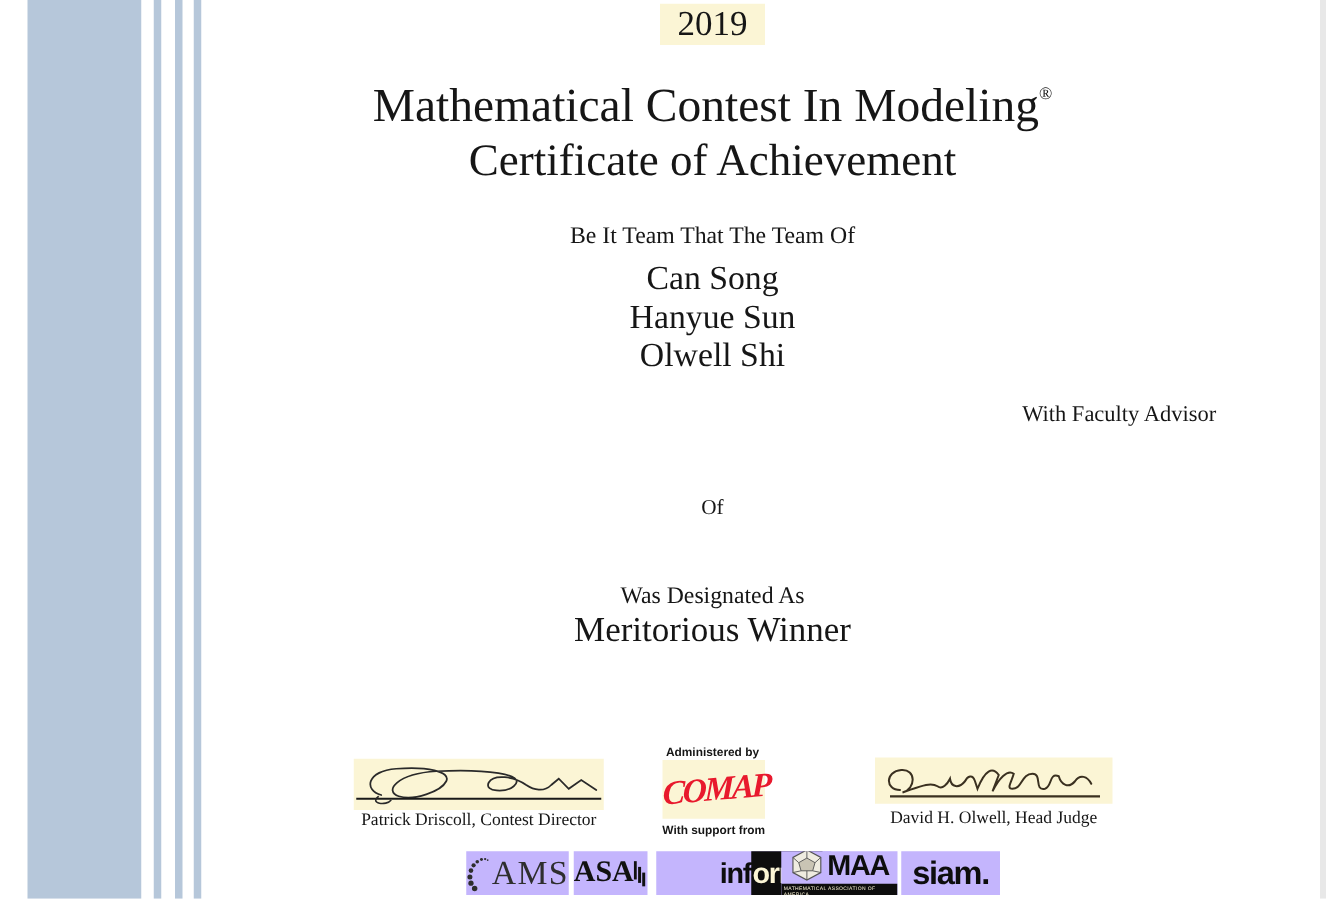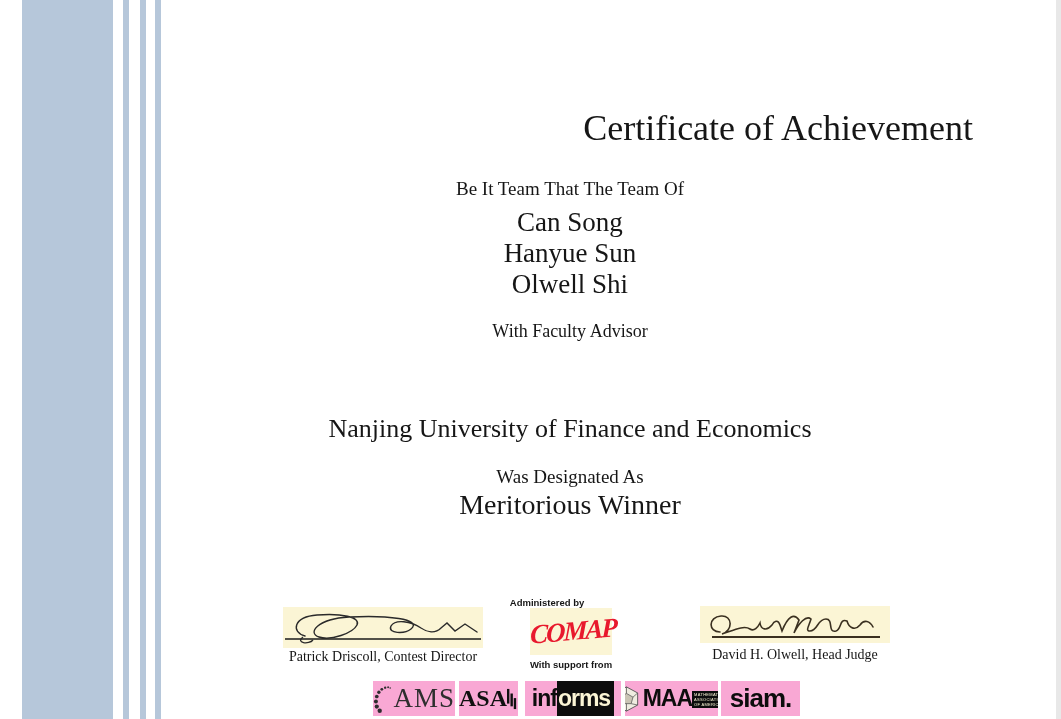--- a/index.html
+++ b/index.html
@@ -16,83 +16,87 @@
   .stripe-3{left:155px;}
   
   .scrollbar{left:1056px;top:0;width:5px;height:719px;background:#e8e8e8;}
   
   .cert{left:167px;top:0;width:806px;height:719px;}
   .line{position:absolute;left:0;width:100%;text-align:center;white-space:nowrap;}
   .year-line{top:3px;}
   .year-box{display:inline-block;background:#fbf5d5;padding:1px 14px;font-size:28px;line-height:31px;}
   .title1{top:54px;font-size:38px;line-height:44px;}
   .title1 sup{font-size:14px;vertical-align:18px;}
-  .title2{top:106px;font-size:36px;line-height:44px;text-align:right;}
+  .title2{top:106px;font-size:36px;line-height:44px;}
   .small-line{font-size:19px;line-height:22px;}
   .team-intro{top:178px;}
   .name-0{top:207px;}
   .name-1{top:238px;}
   .name-2{top:269px;}
   .big-line{font-size:27px;line-height:31px;}
-  .advisor-intro{top:320px;font-size:18px;line-height:22px;}
+  .advisor-intro{top:320px;font-size:18px;line-height:22px;text-align:right;}
   .advisor-name{top:348px;}
   .of-line{top:396px;font-size:17px;line-height:20px;}
   .institution{top:414px;font-size:26px;line-height:30px;}
   .designated{top:466px;}
   .meritorious{top:489px;font-size:28px;line-height:32px;}
   
   .sig-box{background:#fbf5d5;}
   .sig-left{left:283px;top:607px;width:200px;height:41px;}
   .sig-right{left:700px;top:606px;width:190px;height:37px;}
   .sig-label{font-size:14px;line-height:16px;text-align:center;white-space:nowrap;}
   .sig-label-left{left:273px;top:649px;width:220px;}
   .sig-label-right{left:690px;top:647px;width:210px;}
   .tiny-bold{font-family:"Liberation Sans", sans-serif;font-weight:bold;font-size:9.5px;line-height:11px;text-align:center;white-space:nowrap;}
-  .admin-by{left:496px;top:597px;width:102px;}
+  .admin-by{left:519px;top:597px;width:102px;}
   .support-from{left:515px;top:659px;width:112px;}
   .comap-box{left:530px;top:608px;width:82px;height:47px;background:#fbf5d5;text-align:center;}
   .comap-text{display:inline-block;font-style:italic;font-weight:bold;font-size:27px;line-height:47px;color:#e8192d;letter-spacing:-2px;transform:rotate(-5deg) skewX(-6deg);}
   
-  .logo-box{top:681px;height:35px;background:#f9a8d4;display:flex;align-items:center;justify-content:center;overflow:hidden;}
+  .logo-box{top:681px;height:35px;background:#c4b5fd;display:flex;align-items:center;justify-content:center;overflow:hidden;}
   .ams{left:373px;width:82px;}
   .ams-text{font-size:27px;letter-spacing:1px;color:#2e2e2e;margin-left:2px;}
   .asa{left:459px;width:59px;}
   .asa-text{font-size:24px;font-weight:bold;color:#111;}
-  .informs{left:525px;width:96px;font-family:"Liberation Sans", sans-serif;font-weight:bold;}
+  .informs{left:525px;width:96px;font-family:"Liberation Sans", sans-serif;font-weight:bold;padding-left:44px;}
   .informs-prefix{font-size:23px;letter-spacing:-1px;color:#0d0d0d;}
   .informs-suffix{font-size:23px;letter-spacing:-1px;color:#fbf5d5;background:#0d0d0d;padding:6px 4px 7px 1px;}
-  .maa{left:625px;width:93px;flex-direction:row;justify-content:center;font-family:"Liberation Sans", sans-serif;}
+  .maa{left:625px;width:93px;flex-direction:column;justify-content:center;font-family:"Liberation Sans", sans-serif;}
   .maa-row{display:flex;align-items:center;}
   .maa-text{font-size:23px;font-weight:bold;letter-spacing:-1px;color:#0d0d0d;margin-left:3px;}
   .maa-tag{font-size:4px;letter-spacing:.3px;background:#0d0d0d;color:#fbf5d5;padding:1px 2px;margin-top:1px;}
   .siam{left:721px;width:79px;font-family:"Liberation Sans", sans-serif;}
   .siam-text{font-size:26px;font-weight:bold;letter-spacing:-1px;color:#0d0d0d;}
   svg{display:block;}
 </style>
 </head>
 <body>
 
 <div class="abs side-block"></div>
 <div class="abs stripe stripe-1"></div>
 <div class="abs stripe stripe-2"></div>
 <div class="abs stripe stripe-3"></div>
 
 <div class="abs scrollbar"></div>
 
 <div class="abs cert">
+  <div class="line year-line">
+    <span class="year-box">2019</span>
+  </div>
+  <div class="line title1"><span>Mathematical Contest In Modeling</span><sup>®</sup></div>
   <div class="line title2">Certificate of Achievement</div>
 
   <div class="line small-line team-intro">Be It Team That The Team Of</div>
   <div class="line big-line name-0">Can Song</div>
   <div class="line big-line name-1">Hanyue Sun</div>
   <div class="line big-line name-2">Olwell Shi</div>
 
   <div class="line advisor-intro">With Faculty Advisor</div>
 
-  <div class="line institution">Nanjing University of Finance and Economics</div>
+  <div class="line of-line">Of</div>
 
   <div class="line small-line designated">Was Designated As</div>
   <div class="line meritorious">Meritorious Winner</div>
 </div>
 
 <div class="abs sig-box sig-left">
   <svg width="200" height="41" viewBox="0 0 200 41">
     <path d="M22,29 C8,25 10,10 34,8 C58,6 78,10 74,18 C70,26 48,34 36,30 C24,26 34,12 66,10 C104,8 140,12 128,22 C122,27 104,27 108,19 C112,12 128,14 138,21 C144,25 152,27 158,21 L164,16 L172,24 L182,17 L194,25" fill="none" stroke="#2a2a2a" stroke-width="1.4" stroke-linecap="round"></path>
     <path d="M2,32 L198,32" stroke="#1a1a1a" stroke-width="1.6"></path>
     <path d="M20,30 C12,36 26,38 30,33" fill="none" stroke="#2a2a2a" stroke-width="1.3"></path>

